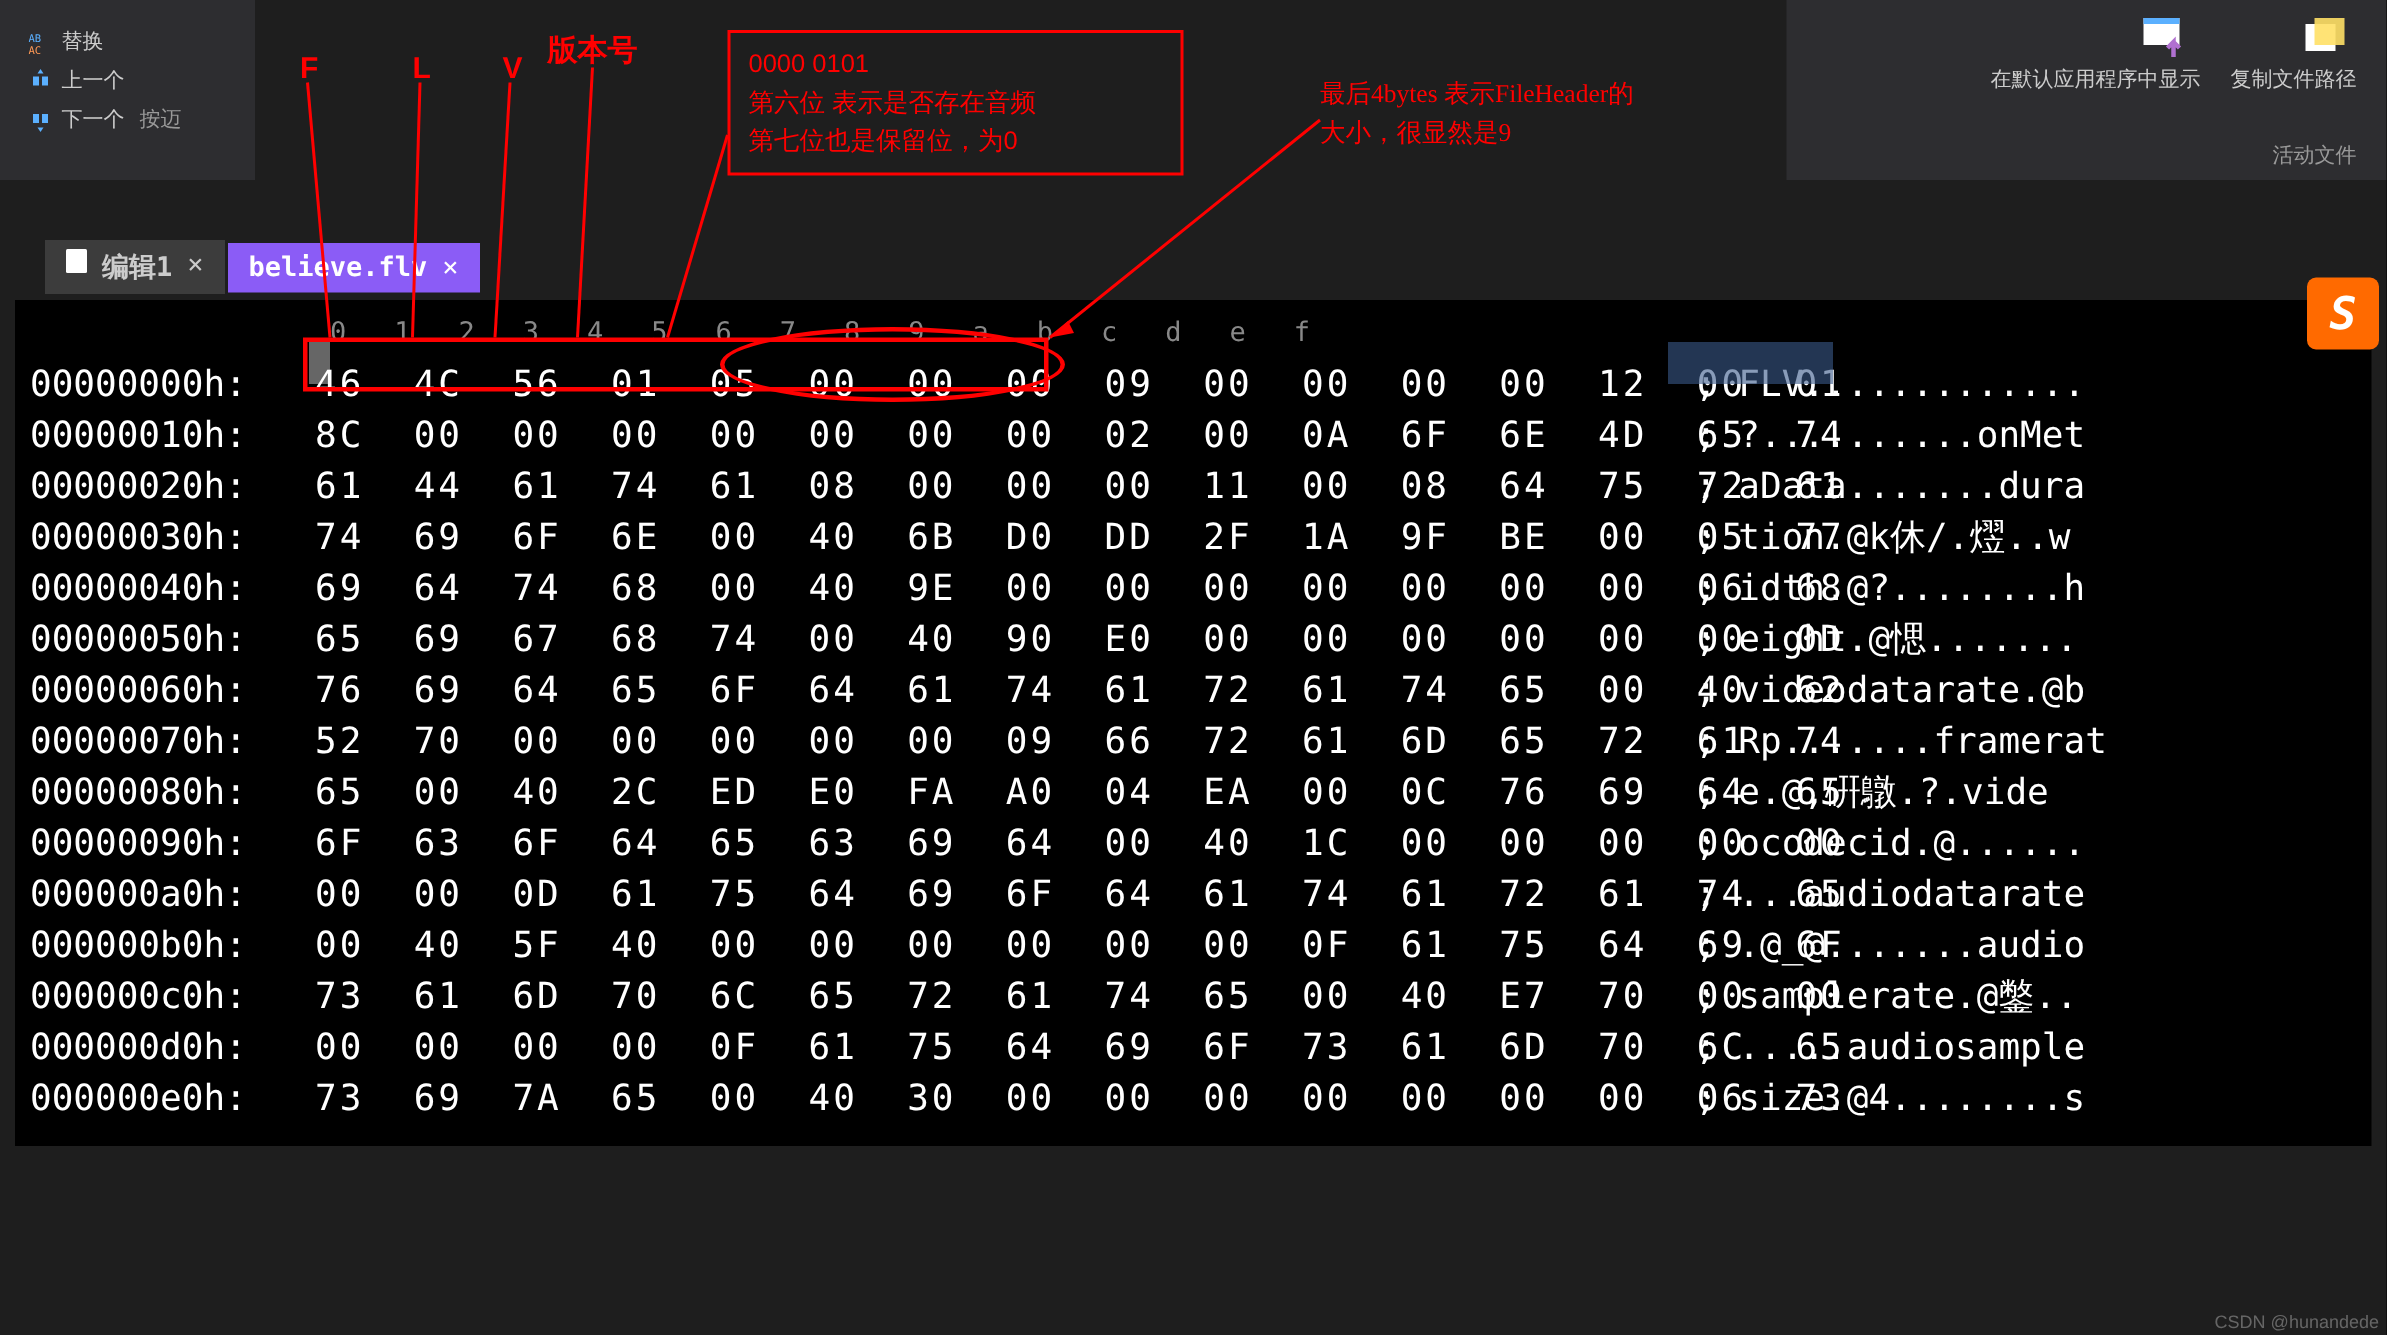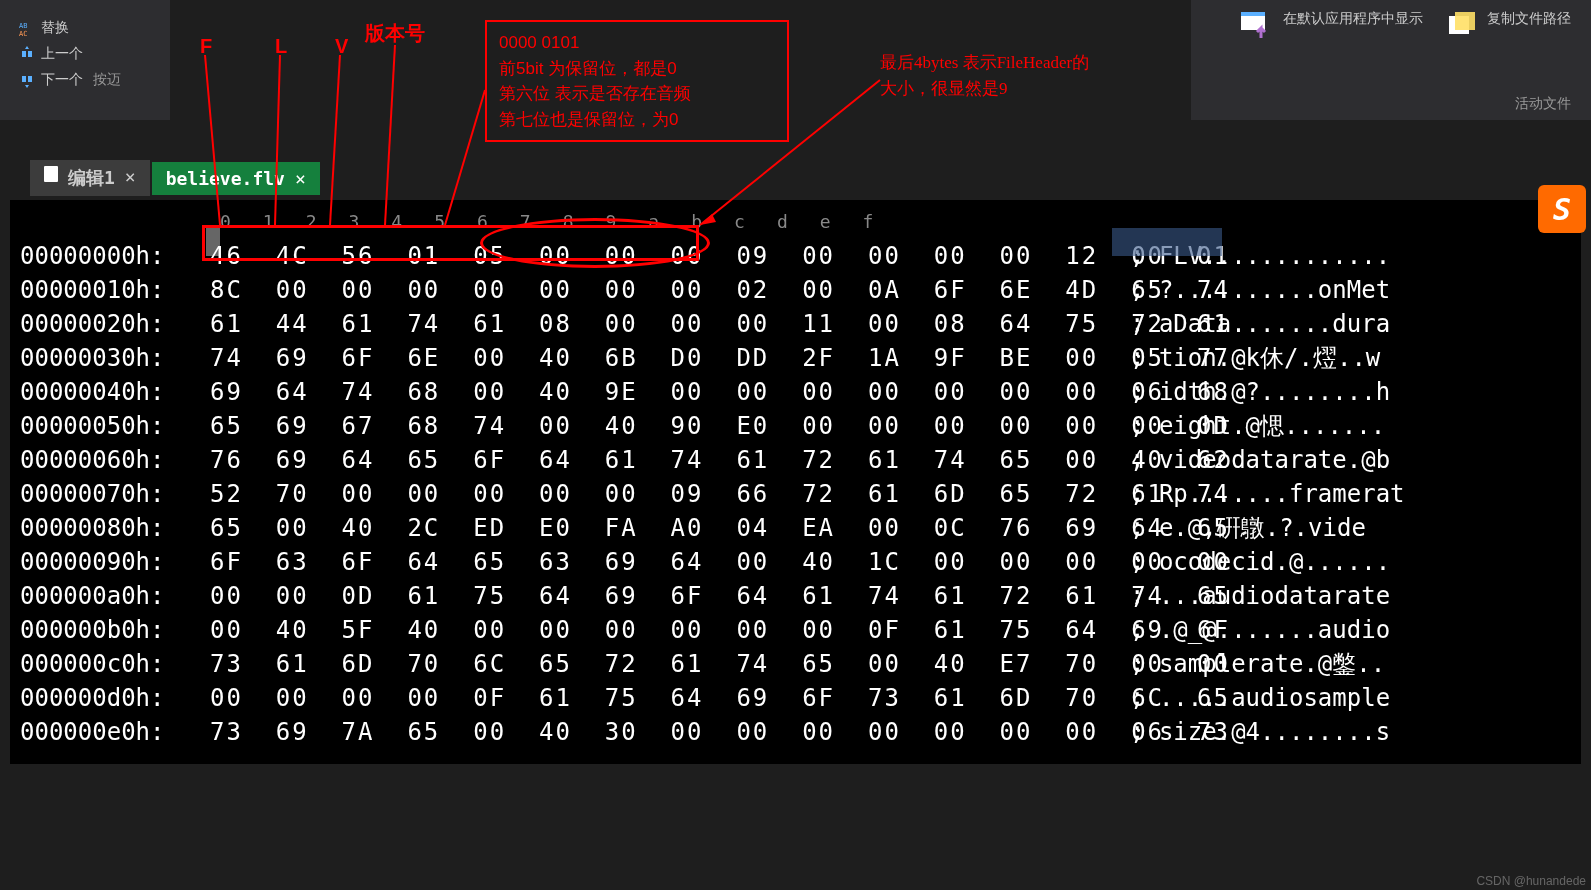--- a/index.html
+++ b/index.html
@@ -1,27 +1,27 @@
 <!DOCTYPE html>
 <html><head>
 <meta charset="utf-8">
 <style>
 * { margin:0; padding:0; box-sizing:border-box; }
 body { background:#1e1e1e; font-family:Consolas,"Microsoft YaHei",monospace; width:1591px; height:890px; overflow:hidden; position:relative; color:#ccc; }
 .toolbar-left { position:absolute; top:0; left:0; width:170px; height:120px; background:#2d2d30; padding:15px; font-size:14px; }
 .toolbar-left .item { display:flex; align-items:center; gap:6px; padding:4px; color:#ccc; cursor:pointer; }
 .toolbar-left .icon { width:16px; height:16px; display:inline-block; }
 .toolbar-right { position:absolute; top:0; right:0; width:400px; height:120px; background:#2d2d30; display:flex; align-items:flex-start; gap:20px; padding:10px 20px; justify-content:flex-end; font-size:14px; }
-.tr-col { display:flex; flex-direction:row; align-items:flex-start; gap:4px; }
+.tr-col { display:flex; flex-direction:column; align-items:flex-end; gap:4px; }
 .tr-icon { width:40px; height:30px; }
 .active-file { position:absolute; top:95px; right:20px; color:#999; font-size:14px; }
 .tabs { position:absolute; top:160px; left:30px; display:flex; gap:2px; align-items:center; }
 .tab { display:flex; gap:10px; padding:6px 14px; font-size:18px; font-weight:bold; }
 .tab.grey { background:#3c3c3c; color:#ccc; }
-.tab.blue { background:#15803d; color:#fff; }
+.tab.blue { background:#8b5cf6; color:#fff; }
 .tab .x { cursor:pointer; font-weight:normal; }
 .doc-icon { width:14px; height:16px; background:#fff; display:inline-block; border-radius:1px; }
 .hex-area { position:absolute; top:200px; left:10px; right:10px; background:#000; padding:5px 10px 15px; font-size:24px; line-height:34px; color:#fff; font-family:Consolas,monospace; }
 .col-header { color:#888; padding-left:200px; font-size:18px; letter-spacing:32px; }
 .row { white-space:pre; }
 .row .off { display:inline-block; width:190px; }
 .row .hex { display:inline-block; width:920px; letter-spacing:2px; }
 .row .asc { display:inline-block; }
 .hl-box { position:absolute; top:225px; left:202px; width:497px; height:36px; border:3px solid #ff0000; pointer-events:none; }
 .hl-ellipse { position:absolute; top:218px; left:480px; width:230px; height:50px; border:3px solid #ff0000; border-radius:50%; pointer-events:none; }
@@ -121,21 +121,20 @@
 <div class="hl-box"></div>
 <div class="hl-ellipse"></div>
 
 <span class="ann-label" style="top:35px;left:200px">F</span>
 <span class="ann-label" style="top:35px;left:275px">L</span>
 <span class="ann-label" style="top:35px;left:335px">V</span>
 <span class="ann-label" style="top:20px;left:365px">版本号</span>
 
 <div class="annotation-box" style="top:20px;left:485px;width:304px">
   <div class="ann-line">0000 0101</div>
-  <div class="ann-line">前5bit 为保留位，都是0</div>
   <div class="ann-line">第六位 表示是否存在音频</div>
   <div class="ann-line">第七位也是保留位，为0</div>
 </div>
 
 <div style="position:absolute;top:50px;left:880px;color:#ff0000;font-size:17px;font-family:'Microsoft YaHei';line-height:1.5">
   <div>最后4bytes 表示FileHeader的</div>
   <div>大小，很显然是9</div>
 </div>
 
 <svg class="lines">

